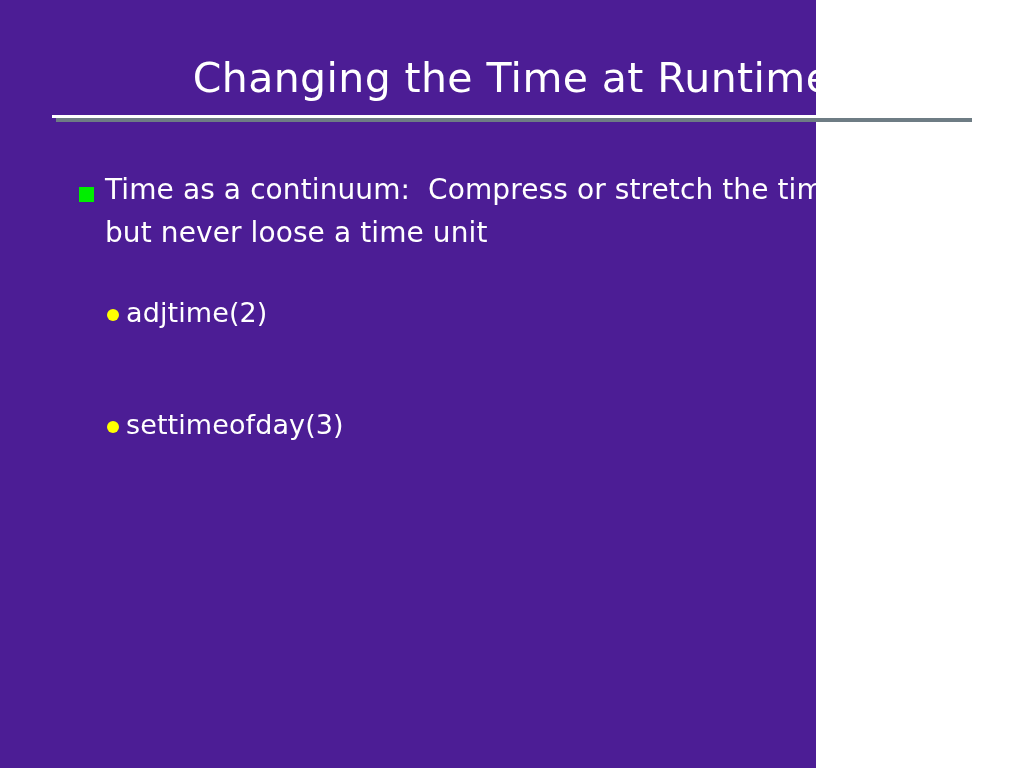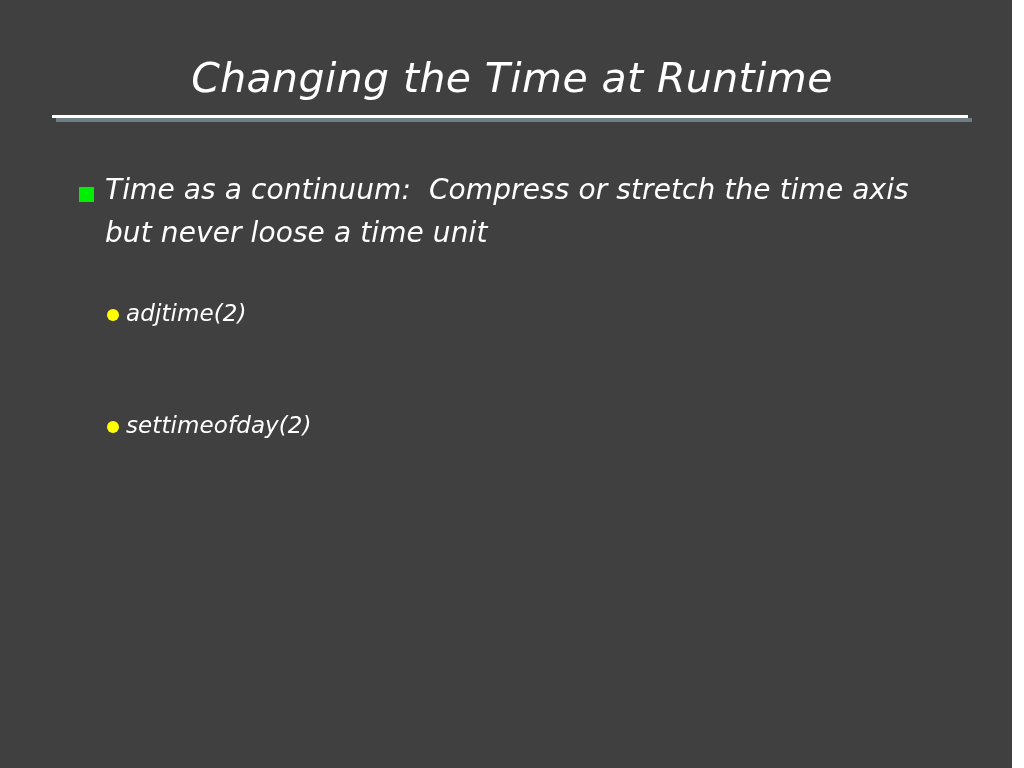--- a/index.html
+++ b/index.html
@@ -9,25 +9,24 @@
   }
   body {
     width: 1024px;
     height: 768px;
     overflow: hidden;
     font-family: "DejaVu Sans", sans-serif;
   }
 
   #slide {
     position: relative;
-    width: 1012px;
+    width: 816px;
     height: 768px;
-    background: #404040;
+    background: #4c1d95;
     box-sizing: border-box;
-    font-style: italic;
   }
 
   
   #title-block {
     position: absolute;
     left: 0;
     top: 52px;
     width: 1024px;
     text-align: center;
   }
@@ -117,21 +116,21 @@
     top: 13px;
     width: 12px;
     height: 12px;
     border-radius: 50%;
     background: #ffff00;
   }
   .level2 .bullet-text {
     display: block;
     color: #ffffff;
     font-family: "DejaVu Sans", sans-serif;
-    font-size: 23px;
+    font-size: 27px;
     font-weight: 400;
     line-height: 34px;
     letter-spacing: 0.1px;
     white-space: pre-wrap;
   }
 
   .spacer-sm { height: 42px; }
   .spacer-md { height: 36px; }
   .spacer-lg { height: 42px; }
 </style>
@@ -163,17 +162,17 @@
       <span class="bullet-text">adjtime(2)</span>
     </div>
 
     <div class="spacer-md"></div>
 
 
     <div class="spacer-lg"></div>
 
     <div class="bullet-row level2">
       <span class="bullet-marker"></span>
-      <span class="bullet-text">settimeofday(2)</span>
+      <span class="bullet-text">settimeofday(3)</span>
     </div>
 
   </div>
 </div>
 
 </body></html>

